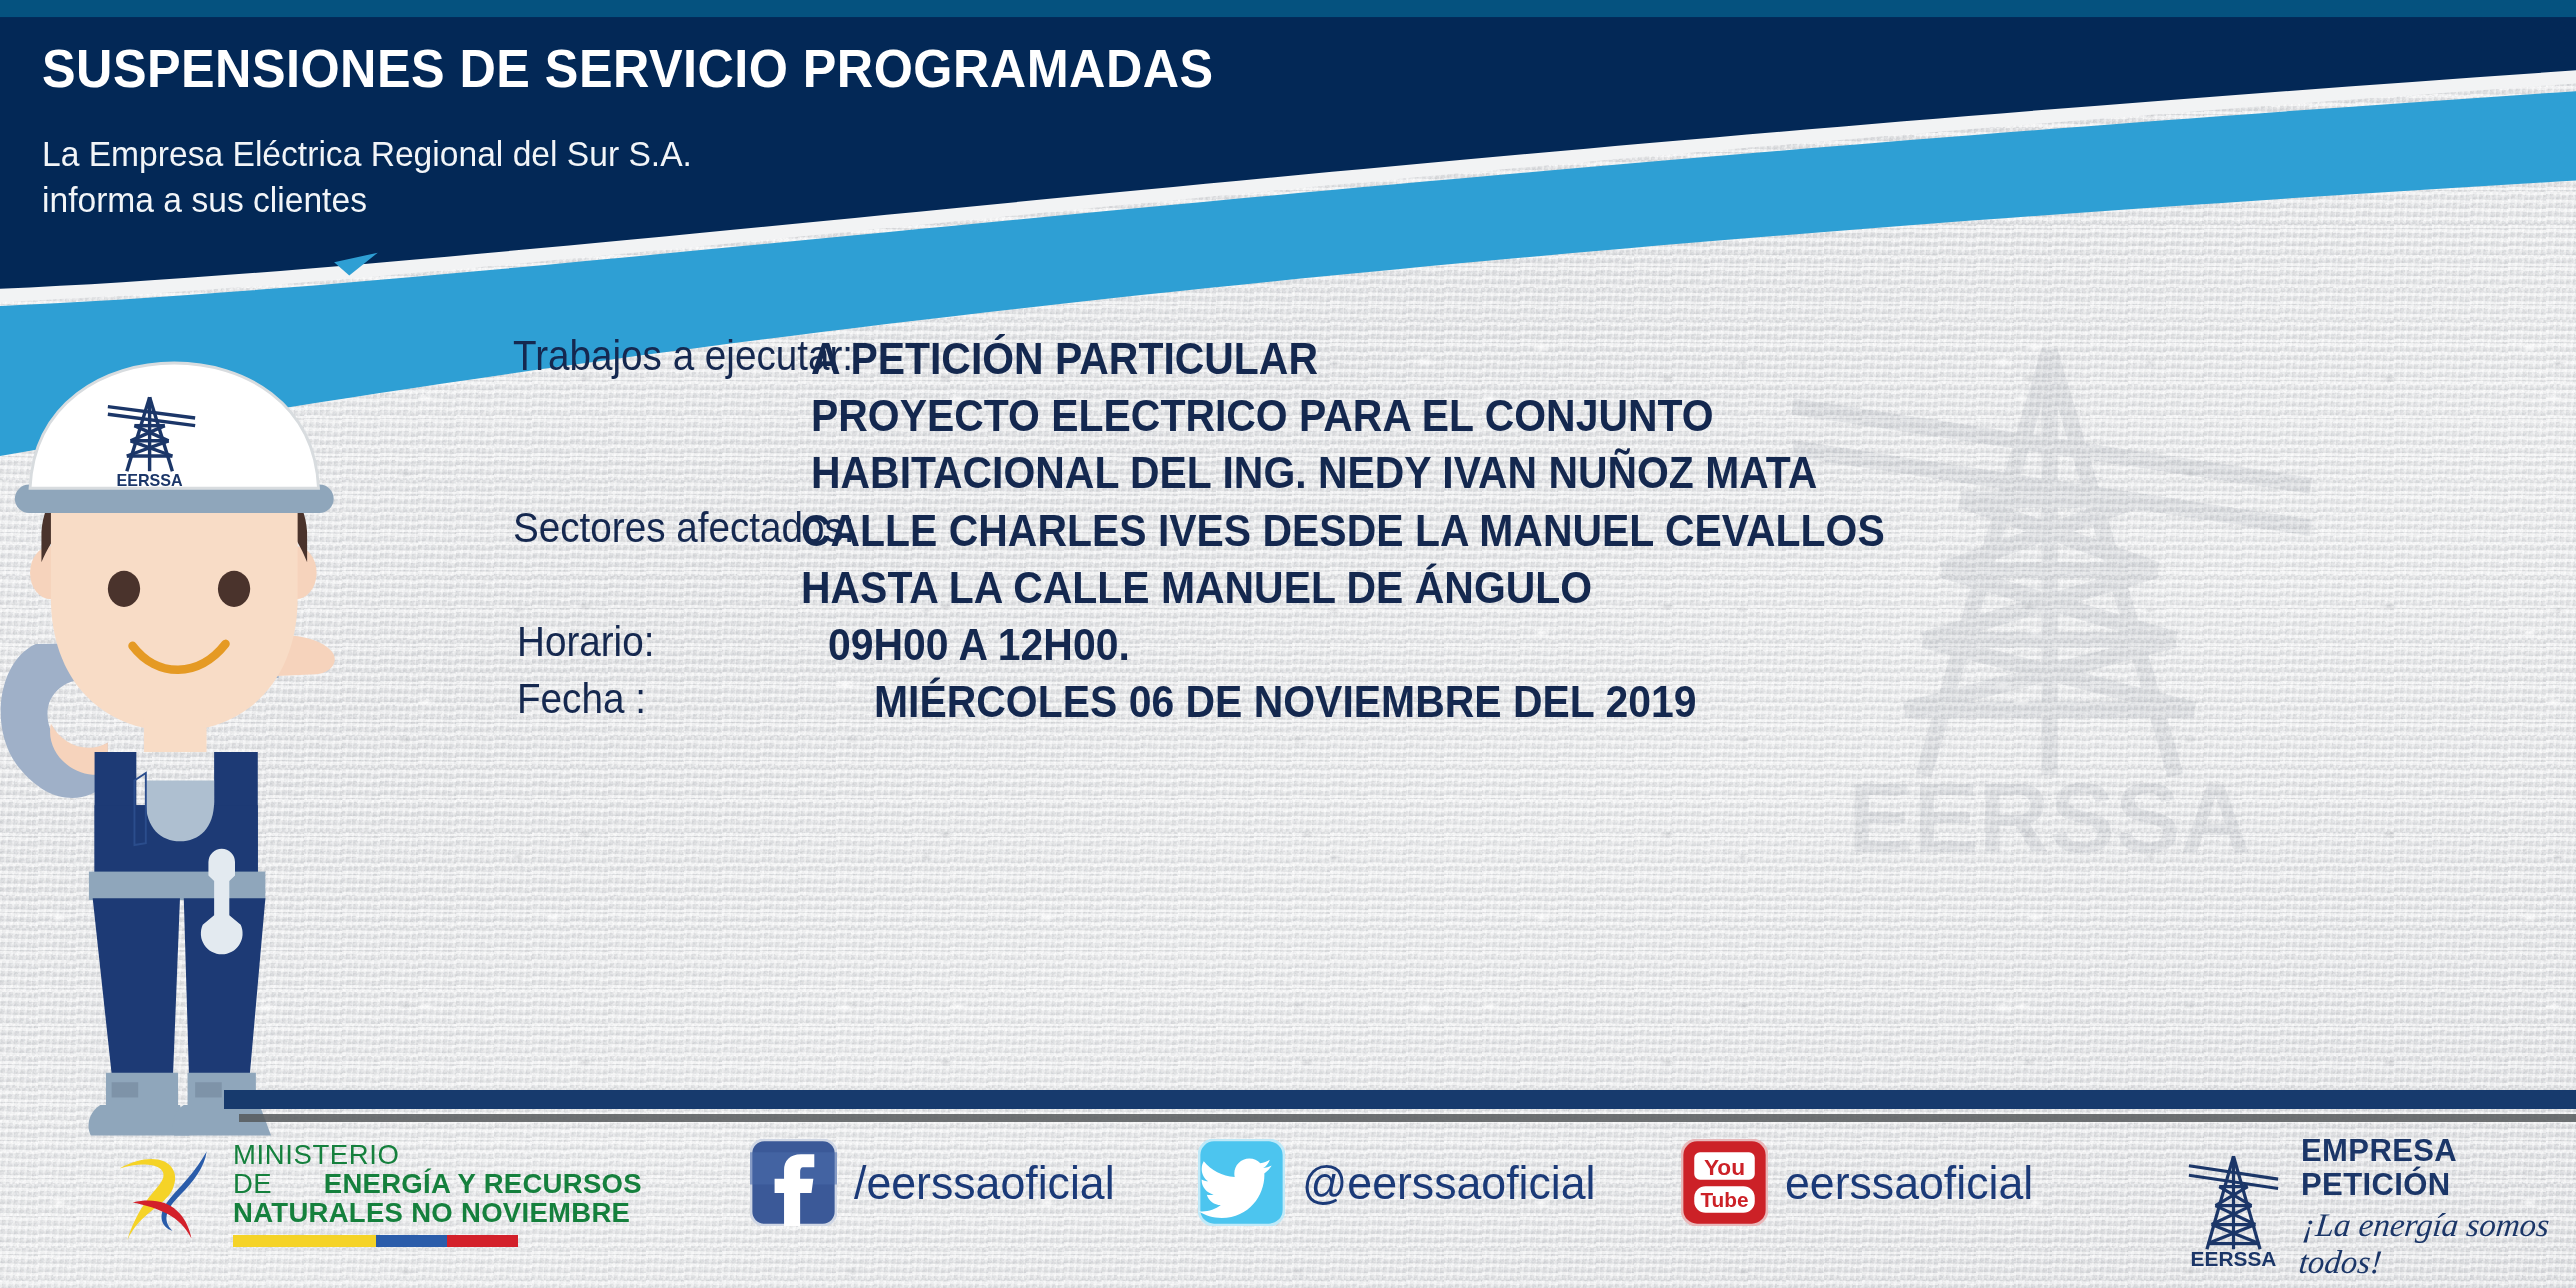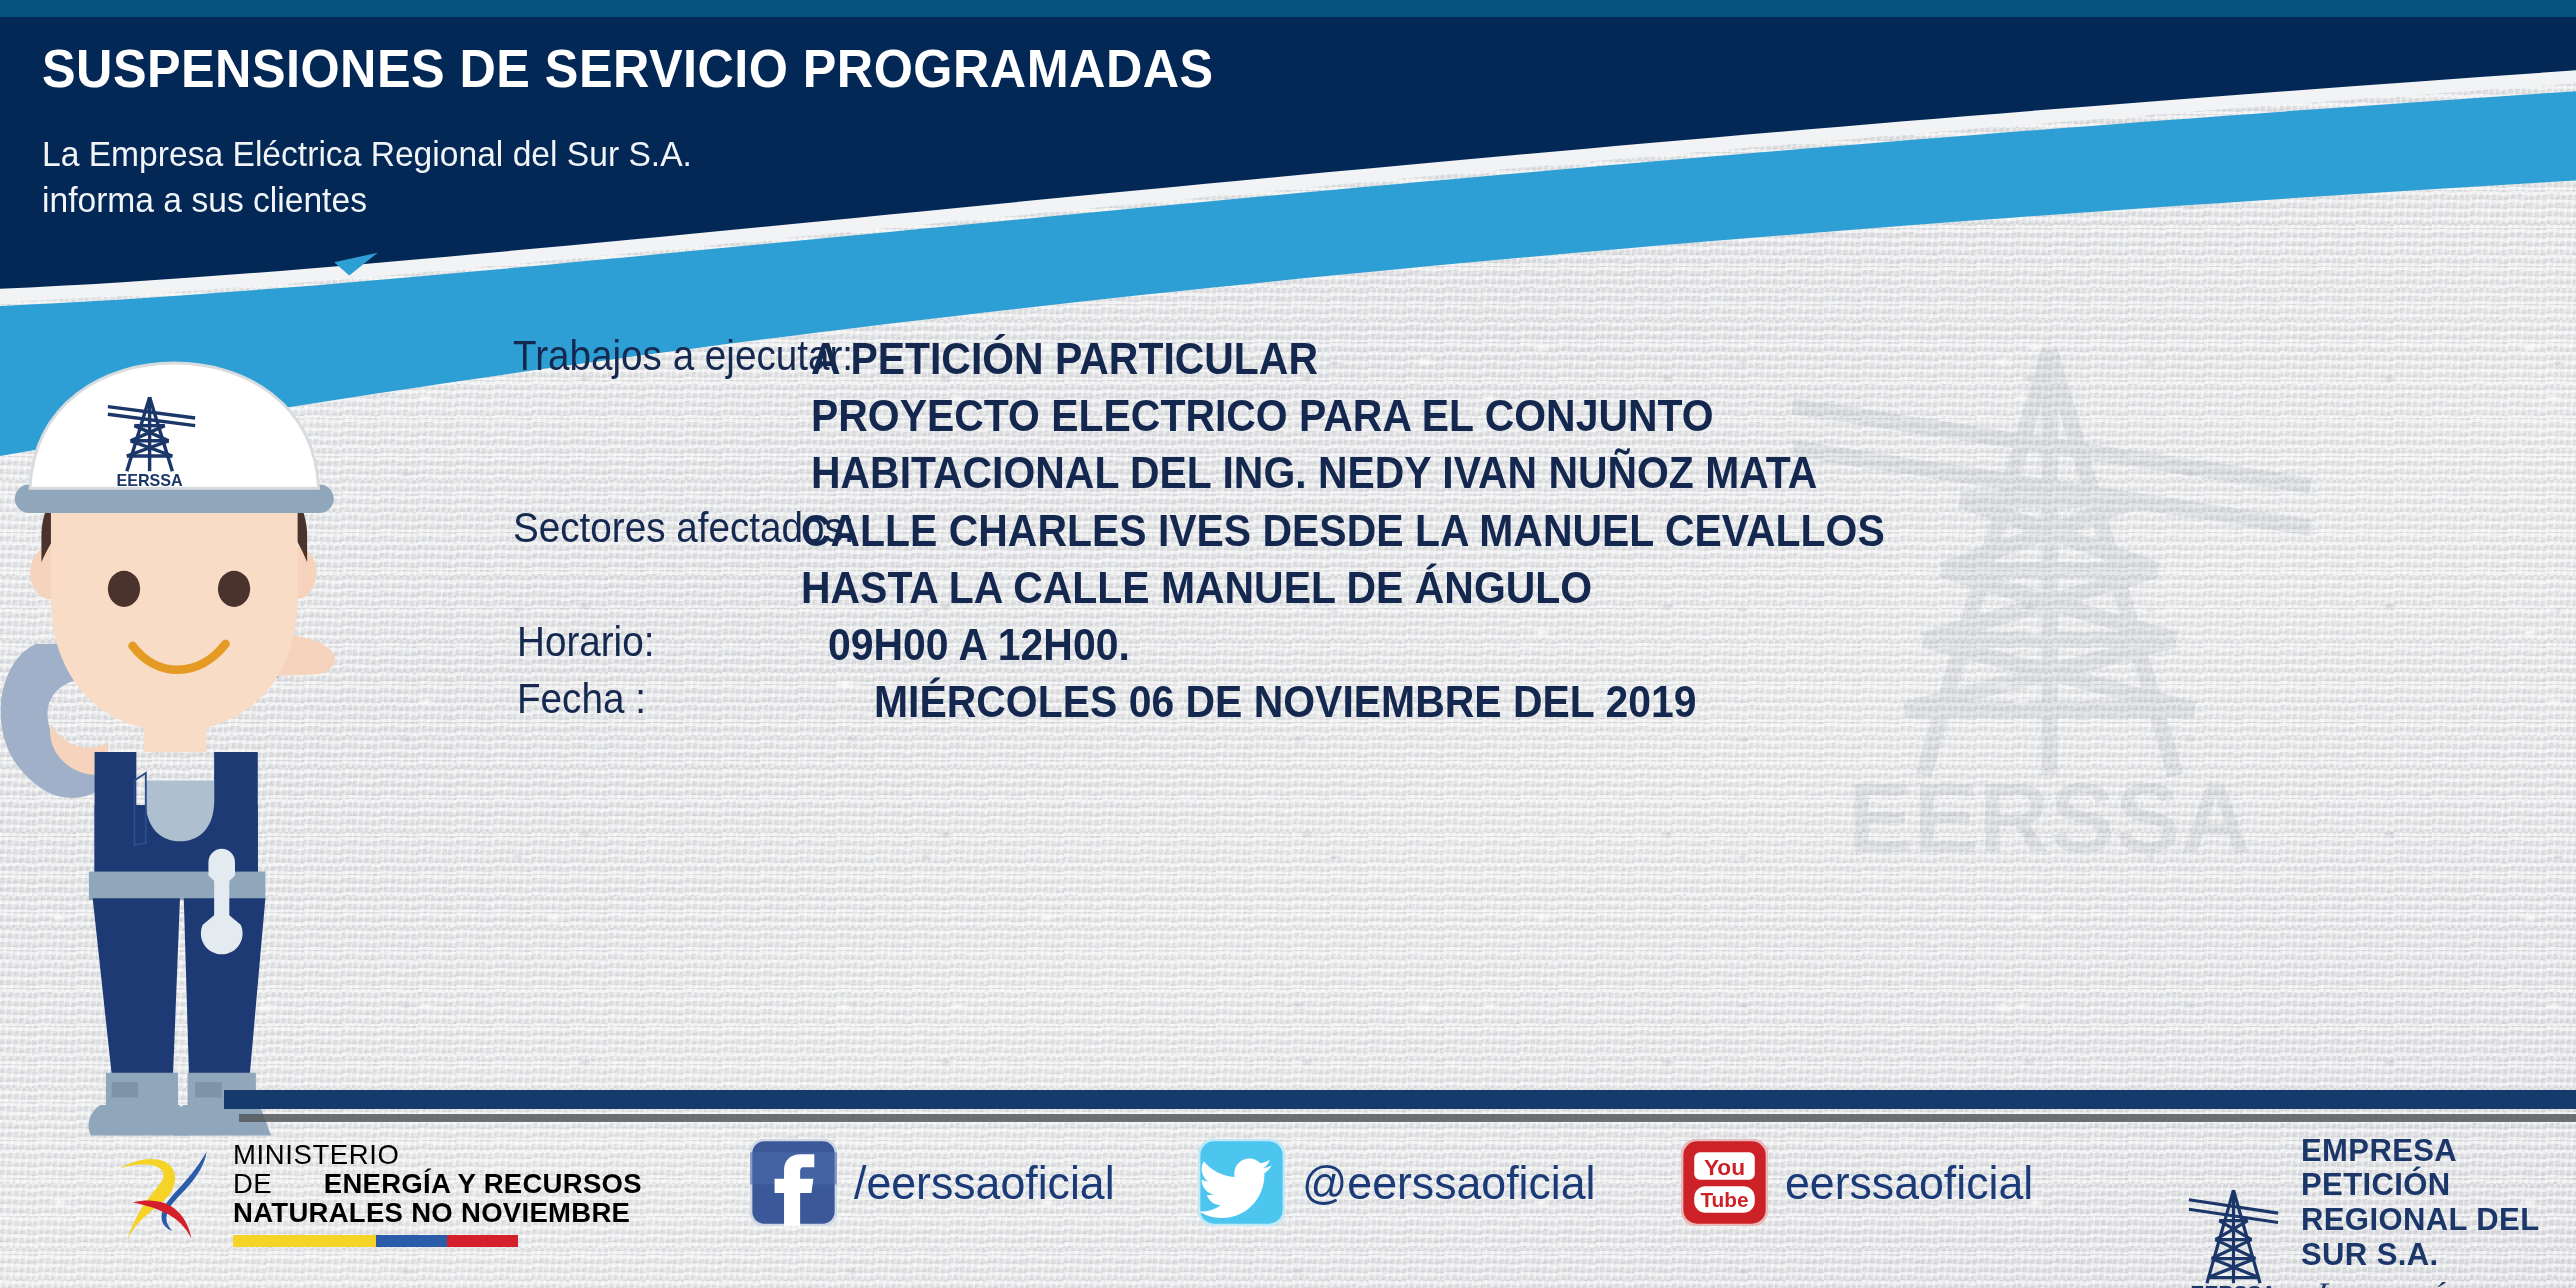--- a/index.html
+++ b/index.html
@@ -123,21 +123,21 @@
   .divider-wrap{position:absolute;left:224px;top:1082px;width:2352px;height:40px;}
   .divider-bar{position:absolute;left:0;top:7.6px;width:100%;height:19px;background:#173a6d;}
   .divider-shadow{position:absolute;left:15px;top:32px;width:calc(100% - 15px);height:7.6px;background:#56595c;opacity:.85;}
 
   
   .footer{position:absolute;left:0;top:1126px;width:2576px;height:163px;}
 
   .ministerio{position:absolute;left:112px;top:9.5px;display:flex;align-items:center;}
   .min-mark{width:106px;height:116px;flex:0 0 auto;}
   .min-mark svg{display:block;width:100%;height:100%;}
-  .min-text{margin-left:15px;color:#000000;font-family:"Liberation Sans",sans-serif;}
+  .min-text{margin-left:15px;color:#15803d;font-family:"Liberation Sans",sans-serif;}
   .min-l1{font-size:27.5px;letter-spacing:0.6px;line-height:1.06;}
   .min-l2{font-size:27.5px;letter-spacing:0.3px;line-height:1.06;}
   .min-l2 b{font-weight:bold;margin-left:44px;}
   .min-l3{font-size:27.5px;font-weight:bold;letter-spacing:0.3px;line-height:1.06;}
   .min-flag{margin-top:7.6px;width:285px;height:12.3px;display:flex;}
   .min-flag i{display:block;height:100%;}
   .min-flag .y{width:50%;background:#f5d327;}
   .min-flag .b{width:25%;background:#2a5caa;}
   .min-flag .r{width:25%;background:#d3202a;}
 
@@ -399,21 +399,20 @@
             <path d="M34 66 L76 86"></path>
               <path d="M72 66 L30 86"></path>
             <path d="M30 86 L80 106"></path>
               <path d="M76 86 L26 106"></path>
           </g>
           <text x="53" y="130" font-family="Liberation Sans, sans-serif" font-size="22" font-weight="bold" text-anchor="middle" fill="#1b3668">EERSSA</text>
         </svg>
       </div>
       <div class="eerssa-text">
         <div class="e-l1">EMPRESA PETICIÓN</div>
-        <div class="e-l2">REGIONAL DEL SUR S.A.</div>
         <div class="e-slogan">¡La energía somos todos!</div>
       </div>
     </div>
 
   </div>
 
 </div>
 
 
 </body></html>

